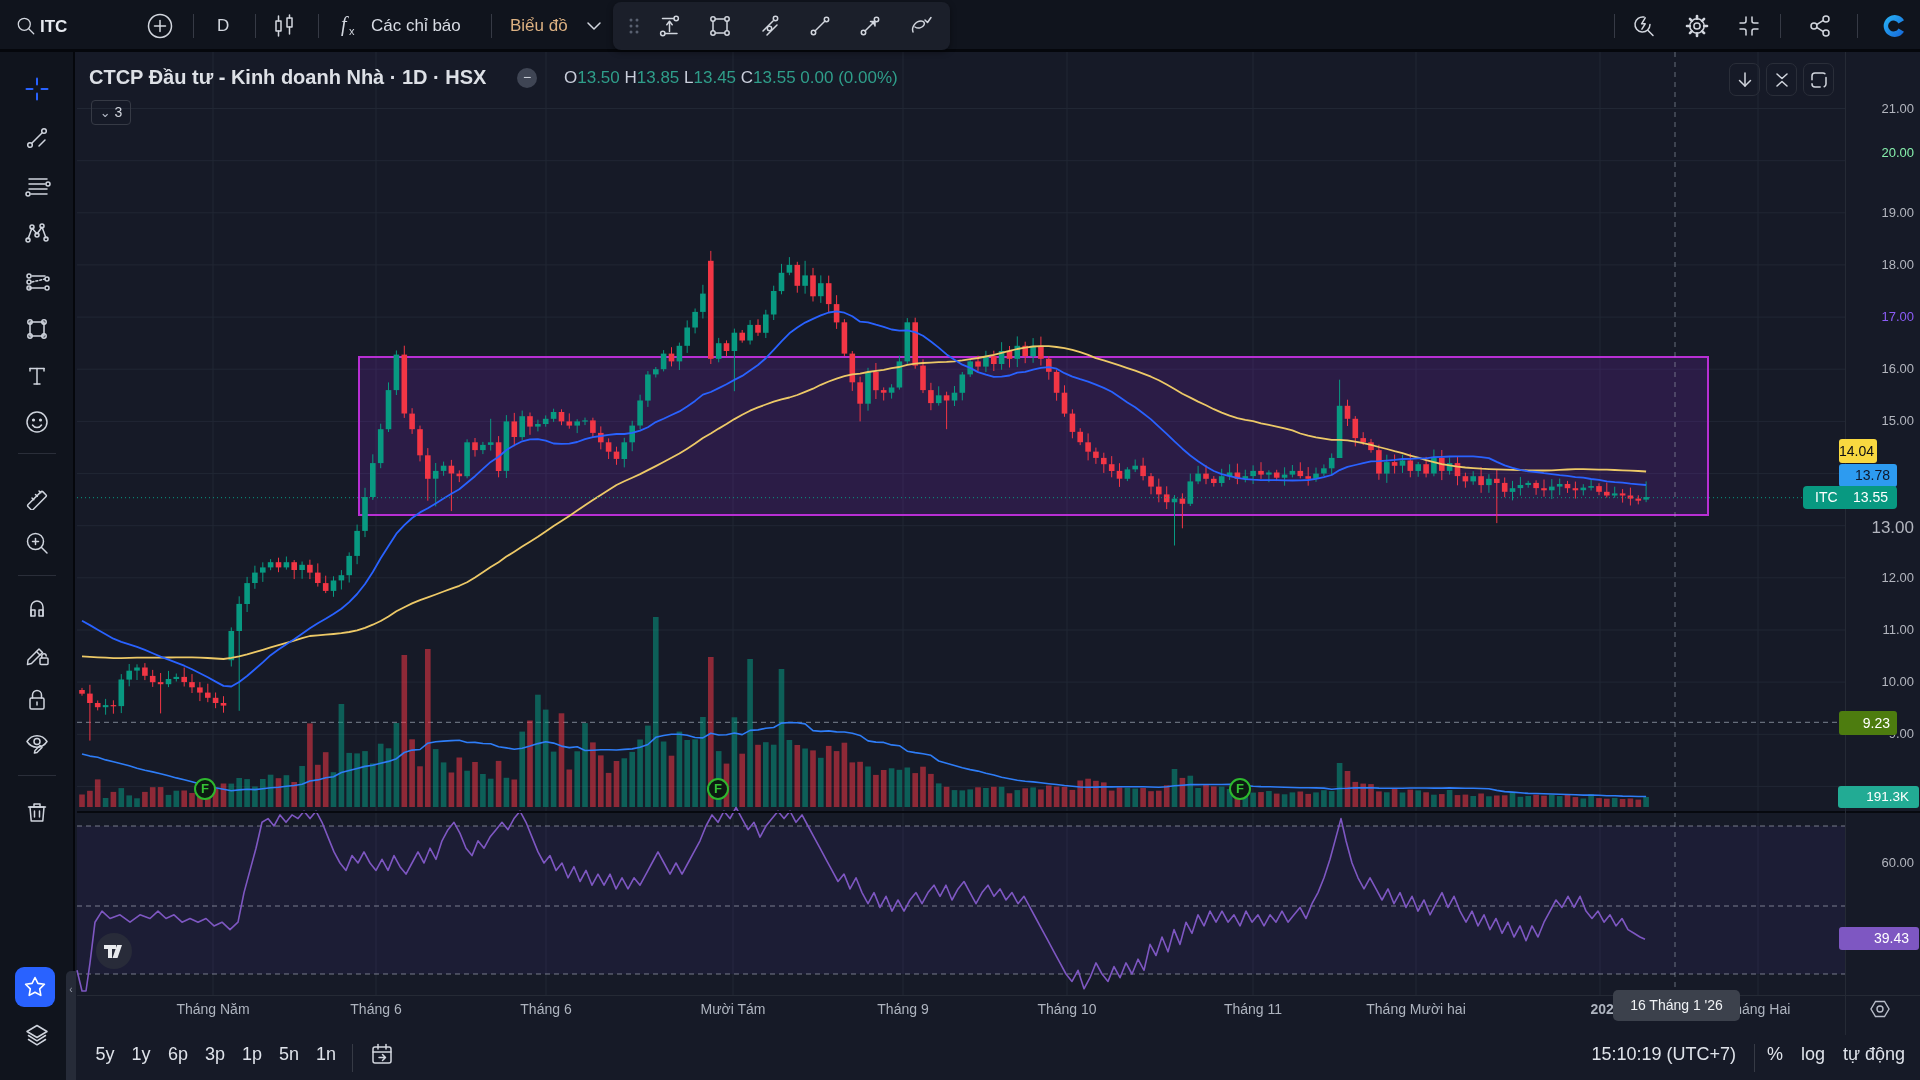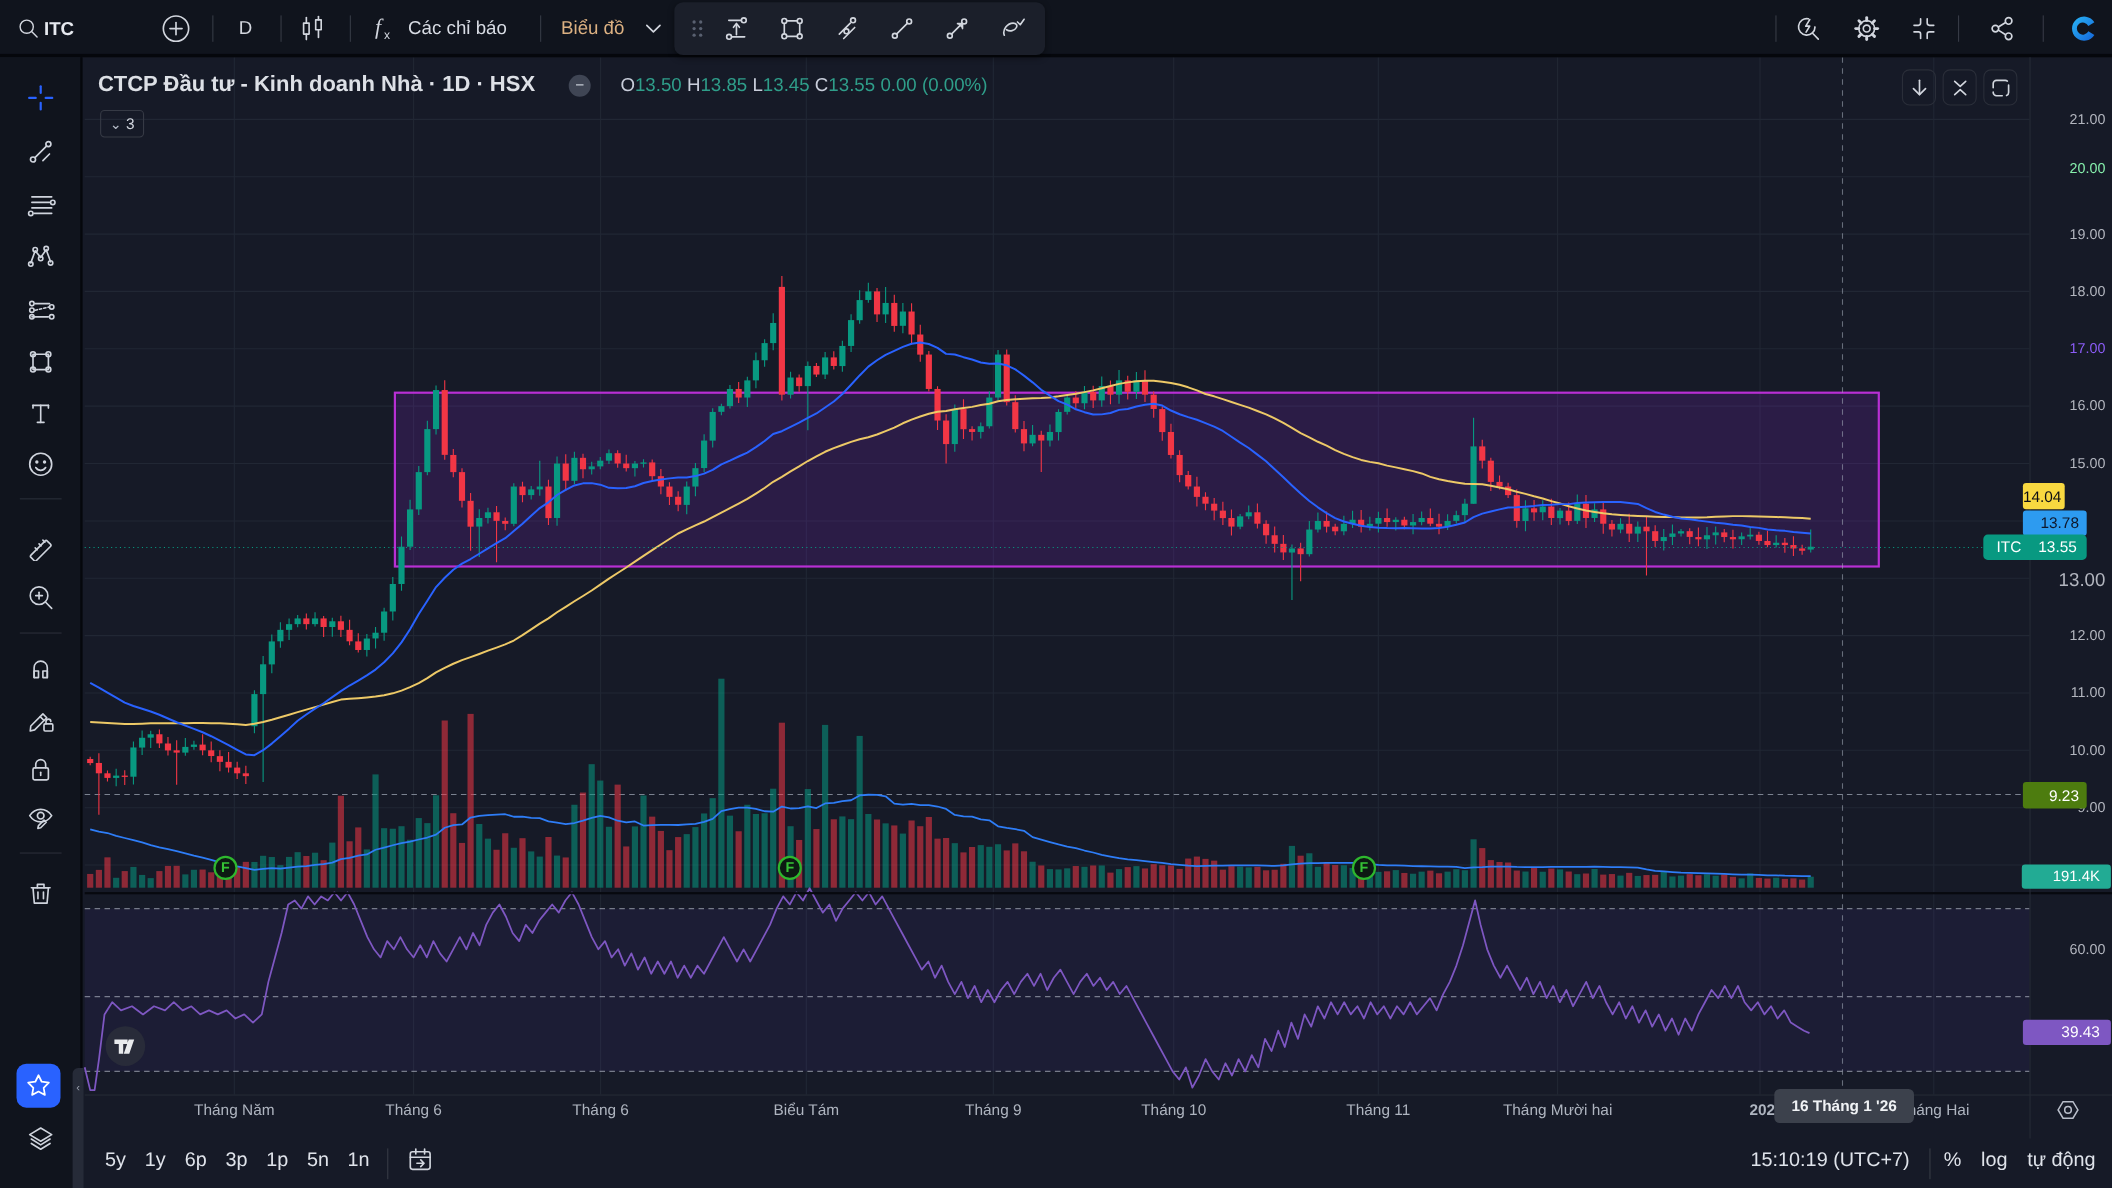--- a/index.html
+++ b/index.html
@@ -789,45 +789,45 @@
 <div style="position:absolute;right:6px;top:674.1px;font-size:13px;color:#b2b5be;text-align:right">10.00</div>
 <div style="position:absolute;right:6px;top:726.3px;font-size:13px;color:#b2b5be;text-align:right">9.00</div>
 <div style="position:absolute;right:6px;top:855px;font-size:13px;color:#b2b5be;text-align:right">60.00</div>
 <div style="position:absolute;left:1839px;top:439px;width:38px;height:24px;background:#f8d840;border-radius:3px;color:#0c0e15;font-size:14px;line-height:24px;text-align:right;padding-right:7px;box-sizing:border-box">14.04</div>
 <div style="position:absolute;left:1839px;top:464px;width:58px;height:23px;background:#2d9bf0;border-radius:3px;color:#0f172a;font-size:14px;line-height:23px;text-align:right;padding-right:7px;box-sizing:border-box">13.78</div>
 <div class="abs" style="left:1803px;top:486px;width:94px;height:23px;background:#089981;border-radius:4px;color:#fff;font-size:14px;line-height:23px">
     <span style="position:absolute;left:12px">ITC</span>
     <span style="position:absolute;right:9px">13.55</span>
   </div>
 <div style="position:absolute;left:1839px;top:711px;width:58px;height:24px;background:#4d7c0f;border-radius:3px;color:#fff;font-size:14px;line-height:24px;text-align:right;padding-right:7px;box-sizing:border-box">9.23</div>
-<div style="position:absolute;left:1838px;top:786px;width:81px;height:22px;background:#22ab94;border-radius:3px;color:#fff;font-size:13.5px;line-height:22px;text-align:right;padding-right:10px;box-sizing:border-box">191.4K</div>
+<div style="position:absolute;left:1838px;top:786px;width:81px;height:22px;background:#22ab94;border-radius:3px;color:#fff;font-size:13.5px;line-height:22px;text-align:right;padding-right:10px;box-sizing:border-box">191.3K</div>
 <div style="position:absolute;left:1839px;top:927px;width:80px;height:23px;background:#7e57c2;border-radius:3px;color:#fff;font-size:14px;line-height:23px;text-align:right;padding-right:10px;box-sizing:border-box">39.43</div>
 
 <div style="position:absolute;left:194px;top:778px;width:22px;height:22px;border-radius:50%;border:2px solid #2eb82e;background:#0c1a12;box-sizing:border-box;text-align:center;font:bold 13px/18px 'Liberation Sans',sans-serif;color:#35c235">F</div>
 <div style="position:absolute;left:707px;top:778px;width:22px;height:22px;border-radius:50%;border:2px solid #2eb82e;background:#0c1a12;box-sizing:border-box;text-align:center;font:bold 13px/18px 'Liberation Sans',sans-serif;color:#35c235">F</div>
 <div style="position:absolute;left:1229px;top:778px;width:22px;height:22px;border-radius:50%;border:2px solid #2eb82e;background:#0c1a12;box-sizing:border-box;text-align:center;font:bold 13px/18px 'Liberation Sans',sans-serif;color:#35c235">F</div>
 
 <svg style="position:absolute;left:95px;top:932px" width="38" height="38" viewBox="0 0 38 38">
     <circle cx="19" cy="19" r="18" fill="#2a2e39" opacity="0.85"></circle>
     <path d="M9 13h12v4h-4v9h-4v-9H9z M22 13h5l-4.5 13h-5z" fill="#e8eaed"></path>
   </svg>
 
 <div class="abs" style="left:0;top:1001px;width:1920px;height:18px;font-size:14px;color:#aeb4bf">
 <span style="position:absolute;left:213px;transform:translateX(-50%)">Tháng Năm</span>
 <span style="position:absolute;left:376px;transform:translateX(-50%)">Tháng 6</span>
 <span style="position:absolute;left:546px;transform:translateX(-50%)">Tháng 6</span>
-<span style="position:absolute;left:733px;transform:translateX(-50%)">Biểu Tám</span>
+<span style="position:absolute;left:733px;transform:translateX(-50%)">Mười Tám</span>
 <span style="position:absolute;left:903px;transform:translateX(-50%)">Tháng 9</span>
 <span style="position:absolute;left:1067px;transform:translateX(-50%)">Tháng 10</span>
 <span style="position:absolute;left:1253px;transform:translateX(-50%)">Tháng 11</span>
 <span style="position:absolute;left:1416px;transform:translateX(-50%)">Tháng Mười hai</span>
 <span style="position:absolute;left:1606px;transform:translateX(-50%);font-weight:bold">2026</span>
 <span style="position:absolute;left:1758px;transform:translateX(-50%)">Tháng Hai</span>
 </div>
-<div class="abs" style="left:1613px;top:990px;width:127px;height:31px;background:#3c414c;border-radius:5px;color:#f0f2f5;font-size:14px;font-weight:bold;text-align:center;line-height:31px">16 Tháng 1 '26</div>
+<div class="abs" style="left:1613px;top:990px;width:127px;height:31px;background:#3c414c;border-radius:5px;color:#f0f2f5;font-size:14px;font-weight:normal;text-align:center;line-height:31px">16 Tháng 1 '26</div>
 <svg style="position:absolute;left:1866px;top:995px" width="28" height="28" viewBox="0 0 28 28">
     <g stroke="#b8bdc9" stroke-width="1.4" fill="none">
       <path d="M9.5 4h9l4.5 7.5-4.5 7.5h-9L5 11.5z" transform="translate(0,2.5)"></path>
       <circle cx="14" cy="14" r="3"></circle>
     </g>
   </svg>
 
 <div class="abs" style="left:0;top:1044px;width:1920px;height:26px;font-size:18px;color:#dfe3ea">
 <span style="position:absolute;left:105px;transform:translateX(-50%)">5y</span>
 <span style="position:absolute;left:141px;transform:translateX(-50%)">1y</span>

